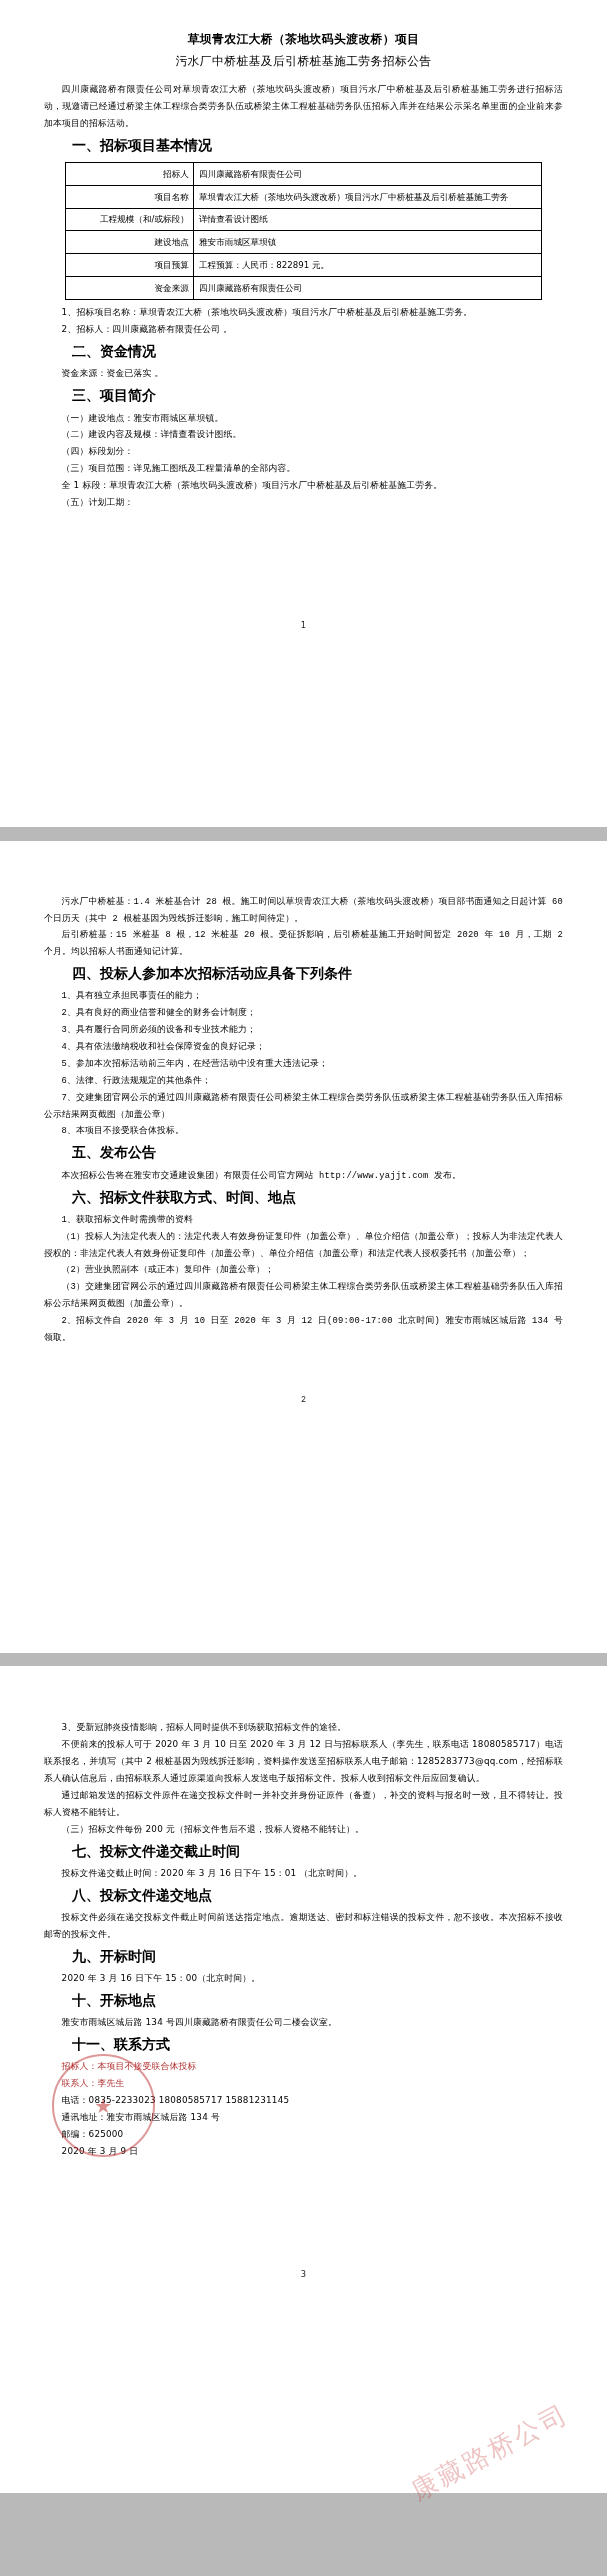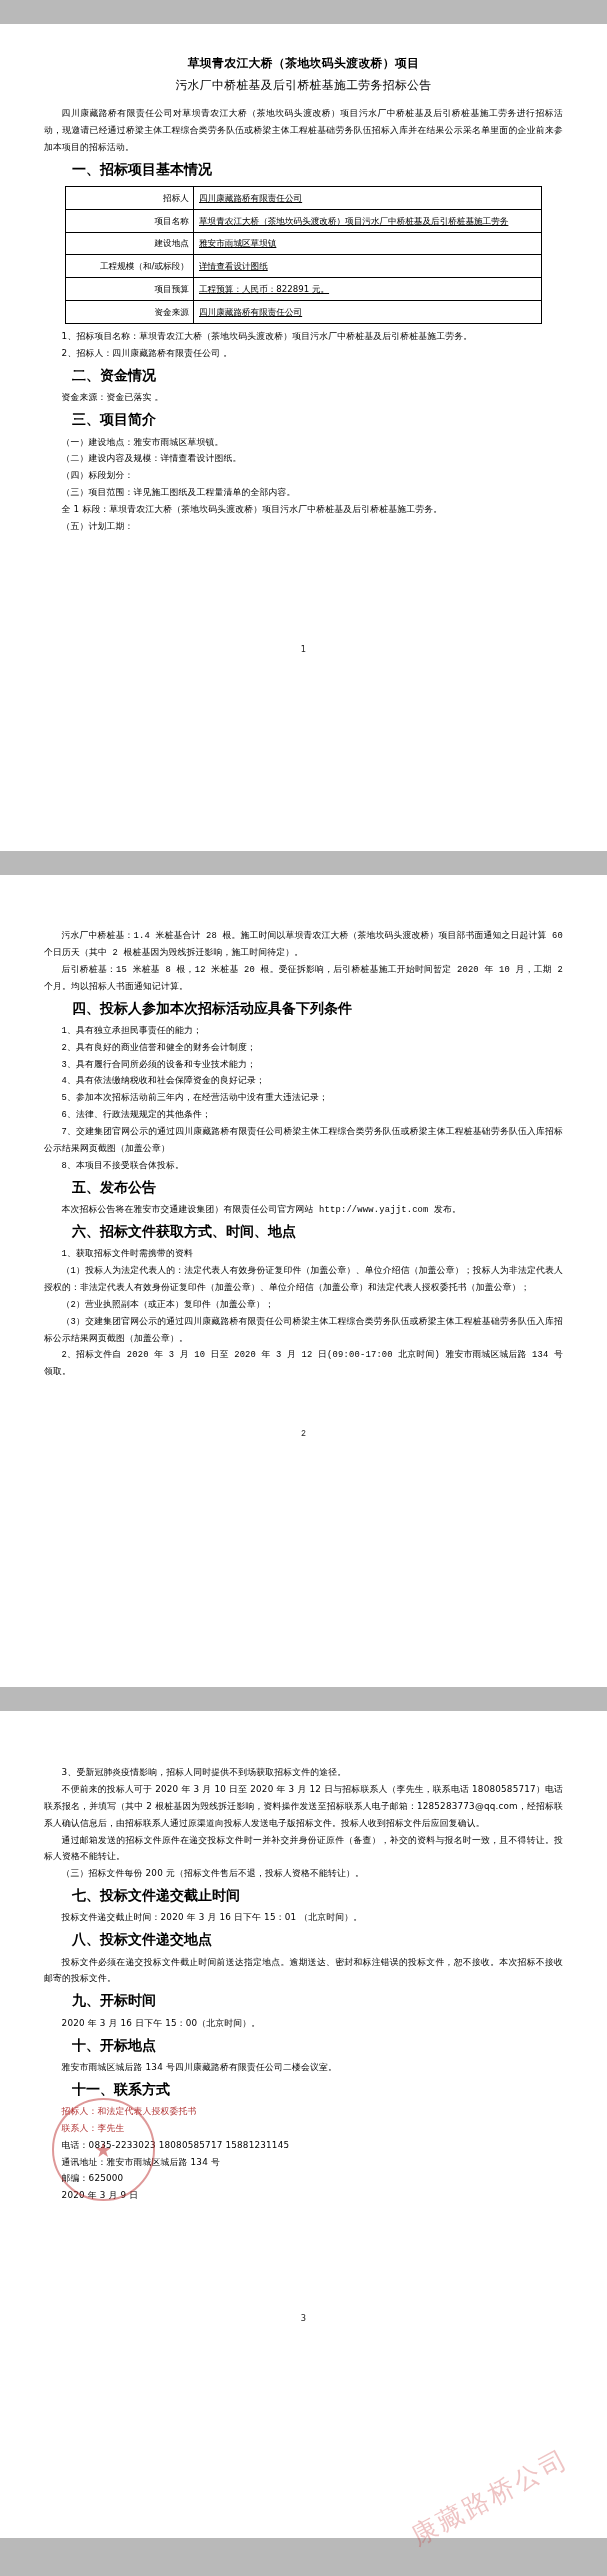--- a/index.html
+++ b/index.html
@@ -11,21 +11,20 @@
     width: 607px;
     font-family: "DejaVu Sans", "Liberation Sans", sans-serif;
   }
   .page {
     width: 607px;
     background: #ffffff;
     position: relative;
     box-sizing: border-box;
     padding: 23px 44px 15px 44px;
     margin-bottom: 13.7px;
-    margin-top: 24px;
   }
   h1.doc-title {
     font-size: 11.8px;
     font-weight: bold;
     text-align: center;
     margin: 6px 0 1.5px 0;
     letter-spacing: 0.4px;
     line-height: 1.7;
   }
   h2.doc-subtitle {
@@ -63,21 +62,20 @@
     padding: 3.8px 4.6px;
     line-height: 1.65;
     vertical-align: middle;
   }
   table.info td.lbl {
     width: 27%;
     text-align: right;
   }
   table.info td.val {
     text-align: left;
-    text-decoration: underline;
   }
   .pagenum {
     text-align: center;
     font-size: 8.3px;
     margin-top: 18px;
     color: #222;
   }
   .spacer-lg { height: 91px; }
   .spacer-md { height: 30px; }
   .watermark {
@@ -111,26 +109,26 @@
     <tbody>
         <tr>
       <td class="lbl">招标人</td>
       <td class="val">四川康藏路桥有限责任公司</td>
     </tr>
     <tr>
       <td class="lbl">项目名称</td>
       <td class="val">草坝青农江大桥（茶地坎码头渡改桥）项目污水厂中桥桩基及后引桥桩基施工劳务</td>
     </tr>
     <tr>
+      <td class="lbl">工程规模（和/或标段）</td>
+      <td class="val">详情查看设计图纸</td>
+    </tr>
+    <tr>
       <td class="lbl">建设地点</td>
       <td class="val">雅安市雨城区草坝镇</td>
-    </tr>
-    <tr>
-      <td class="lbl">工程规模（和/或标段）</td>
-      <td class="val">详情查看设计图纸</td>
     </tr>
     <tr>
       <td class="lbl">项目预算</td>
       <td class="val">工程预算：人民币：822891 元。</td>
     </tr>
     <tr>
       <td class="lbl">资金来源</td>
       <td class="val">四川康藏路桥有限责任公司</td>
     </tr>
   </tbody>
@@ -200,21 +198,21 @@
 
   <p class="section-title bold">九、开标时间</p>
   <p class="para">2020 年 3 月 16 日下午 15：00（北京时间）。</p>
 
   <p class="section-title bold">十、开标地点</p>
   <p class="para">雅安市雨城区城后路 134 号四川康藏路桥有限责任公司二楼会议室。</p>
 
   <p class="section-title bold">十一、联系方式</p>
 
   <div class="contact-block" style="position:relative;">
-    <p class="para sign-red">招标人：和法定代表人授权委托书</p>
+    <p class="para sign-red">招标人：本项目不接受联合体投标</p>
     <p class="para sign-red">联系人：李先生</p>
     <p class="para">电话：0835-2233023   18080585717   15881231145</p>
     <p class="para">通讯地址：雅安市雨城区城后路 134 号</p>
     <p class="para">邮编：625000</p>
     <p class="para">2020 年 3 月 9 日</p>
 
     <div style="position:absolute; left:7.6px; top:-4.6px; width:99px; height:99px; border:2.3px solid rgba(190,50,50,0.5); border-radius:50%; color:rgba(190,50,50,0.55); text-align:center; pointer-events:none;">
       <span style="display:block; margin-top:38px; font-size:20px;">★</span>
     </div>
   </div>

